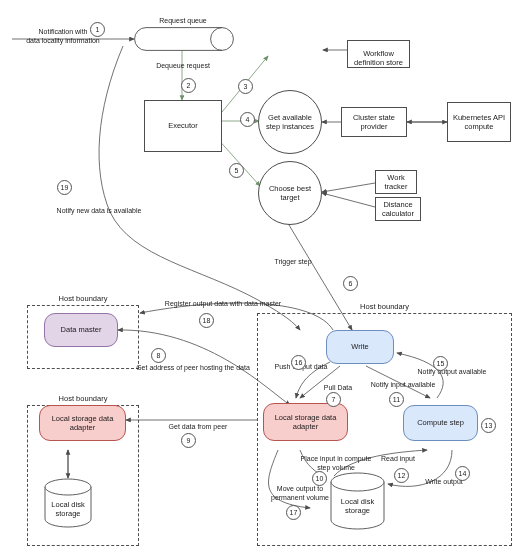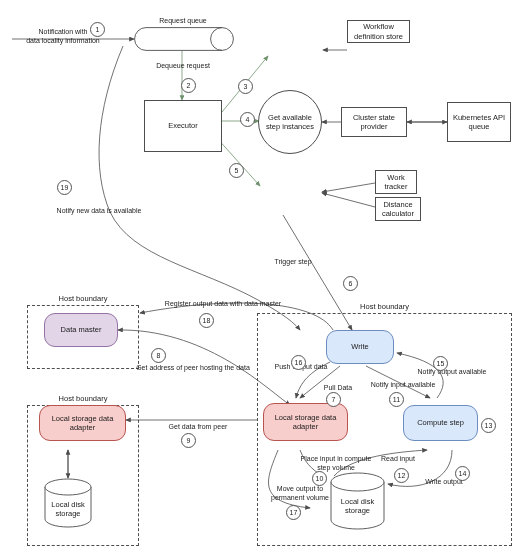--- a/index.html
+++ b/index.html
@@ -141,34 +141,38 @@
   <div class="node rect" style="left:144px;top:100px;width:78px;height:52px;">
     <span>Executor</span>
   </div>
 
 
   <div class="node circle" style="left:258px;top:90px;width:64px;height:64px;white-space:pre-line;">
     <span>Get available
 step instances</span>
   </div>
 
-
-  <div class="node rect" style="left:347px;top:20px;width:63px;height:23px;white-space:pre-line;">
+  <div class="node circle" style="left:258px;top:161px;width:64px;height:64px;white-space:pre-line;">
+    <span>Choose best
+target</span>
+  </div>
+
+  <div class="node rect" style="left:347px;top:40px;width:63px;height:28px;white-space:pre-line;align-items:flex-end;">
     <span>Workflow
 definition store</span>
   </div>
 
   <div class="node rect" style="left:341px;top:107px;width:66px;height:30px;white-space:pre-line;">
     <span>Cluster state
 provider</span>
   </div>
 
   <div class="node rect" style="left:447px;top:102px;width:64px;height:40px;white-space:pre-line;">
     <span>Kubernetes API
-queue</span>
+compute</span>
   </div>
 
   <div class="node rect" style="left:375px;top:170px;width:42px;height:24px;white-space:pre-line;">
     <span>Work
 tracker</span>
   </div>
 
   <div class="node rect" style="left:375px;top:197px;width:46px;height:24px;white-space:pre-line;">
     <span>Distance
 calculator</span>

